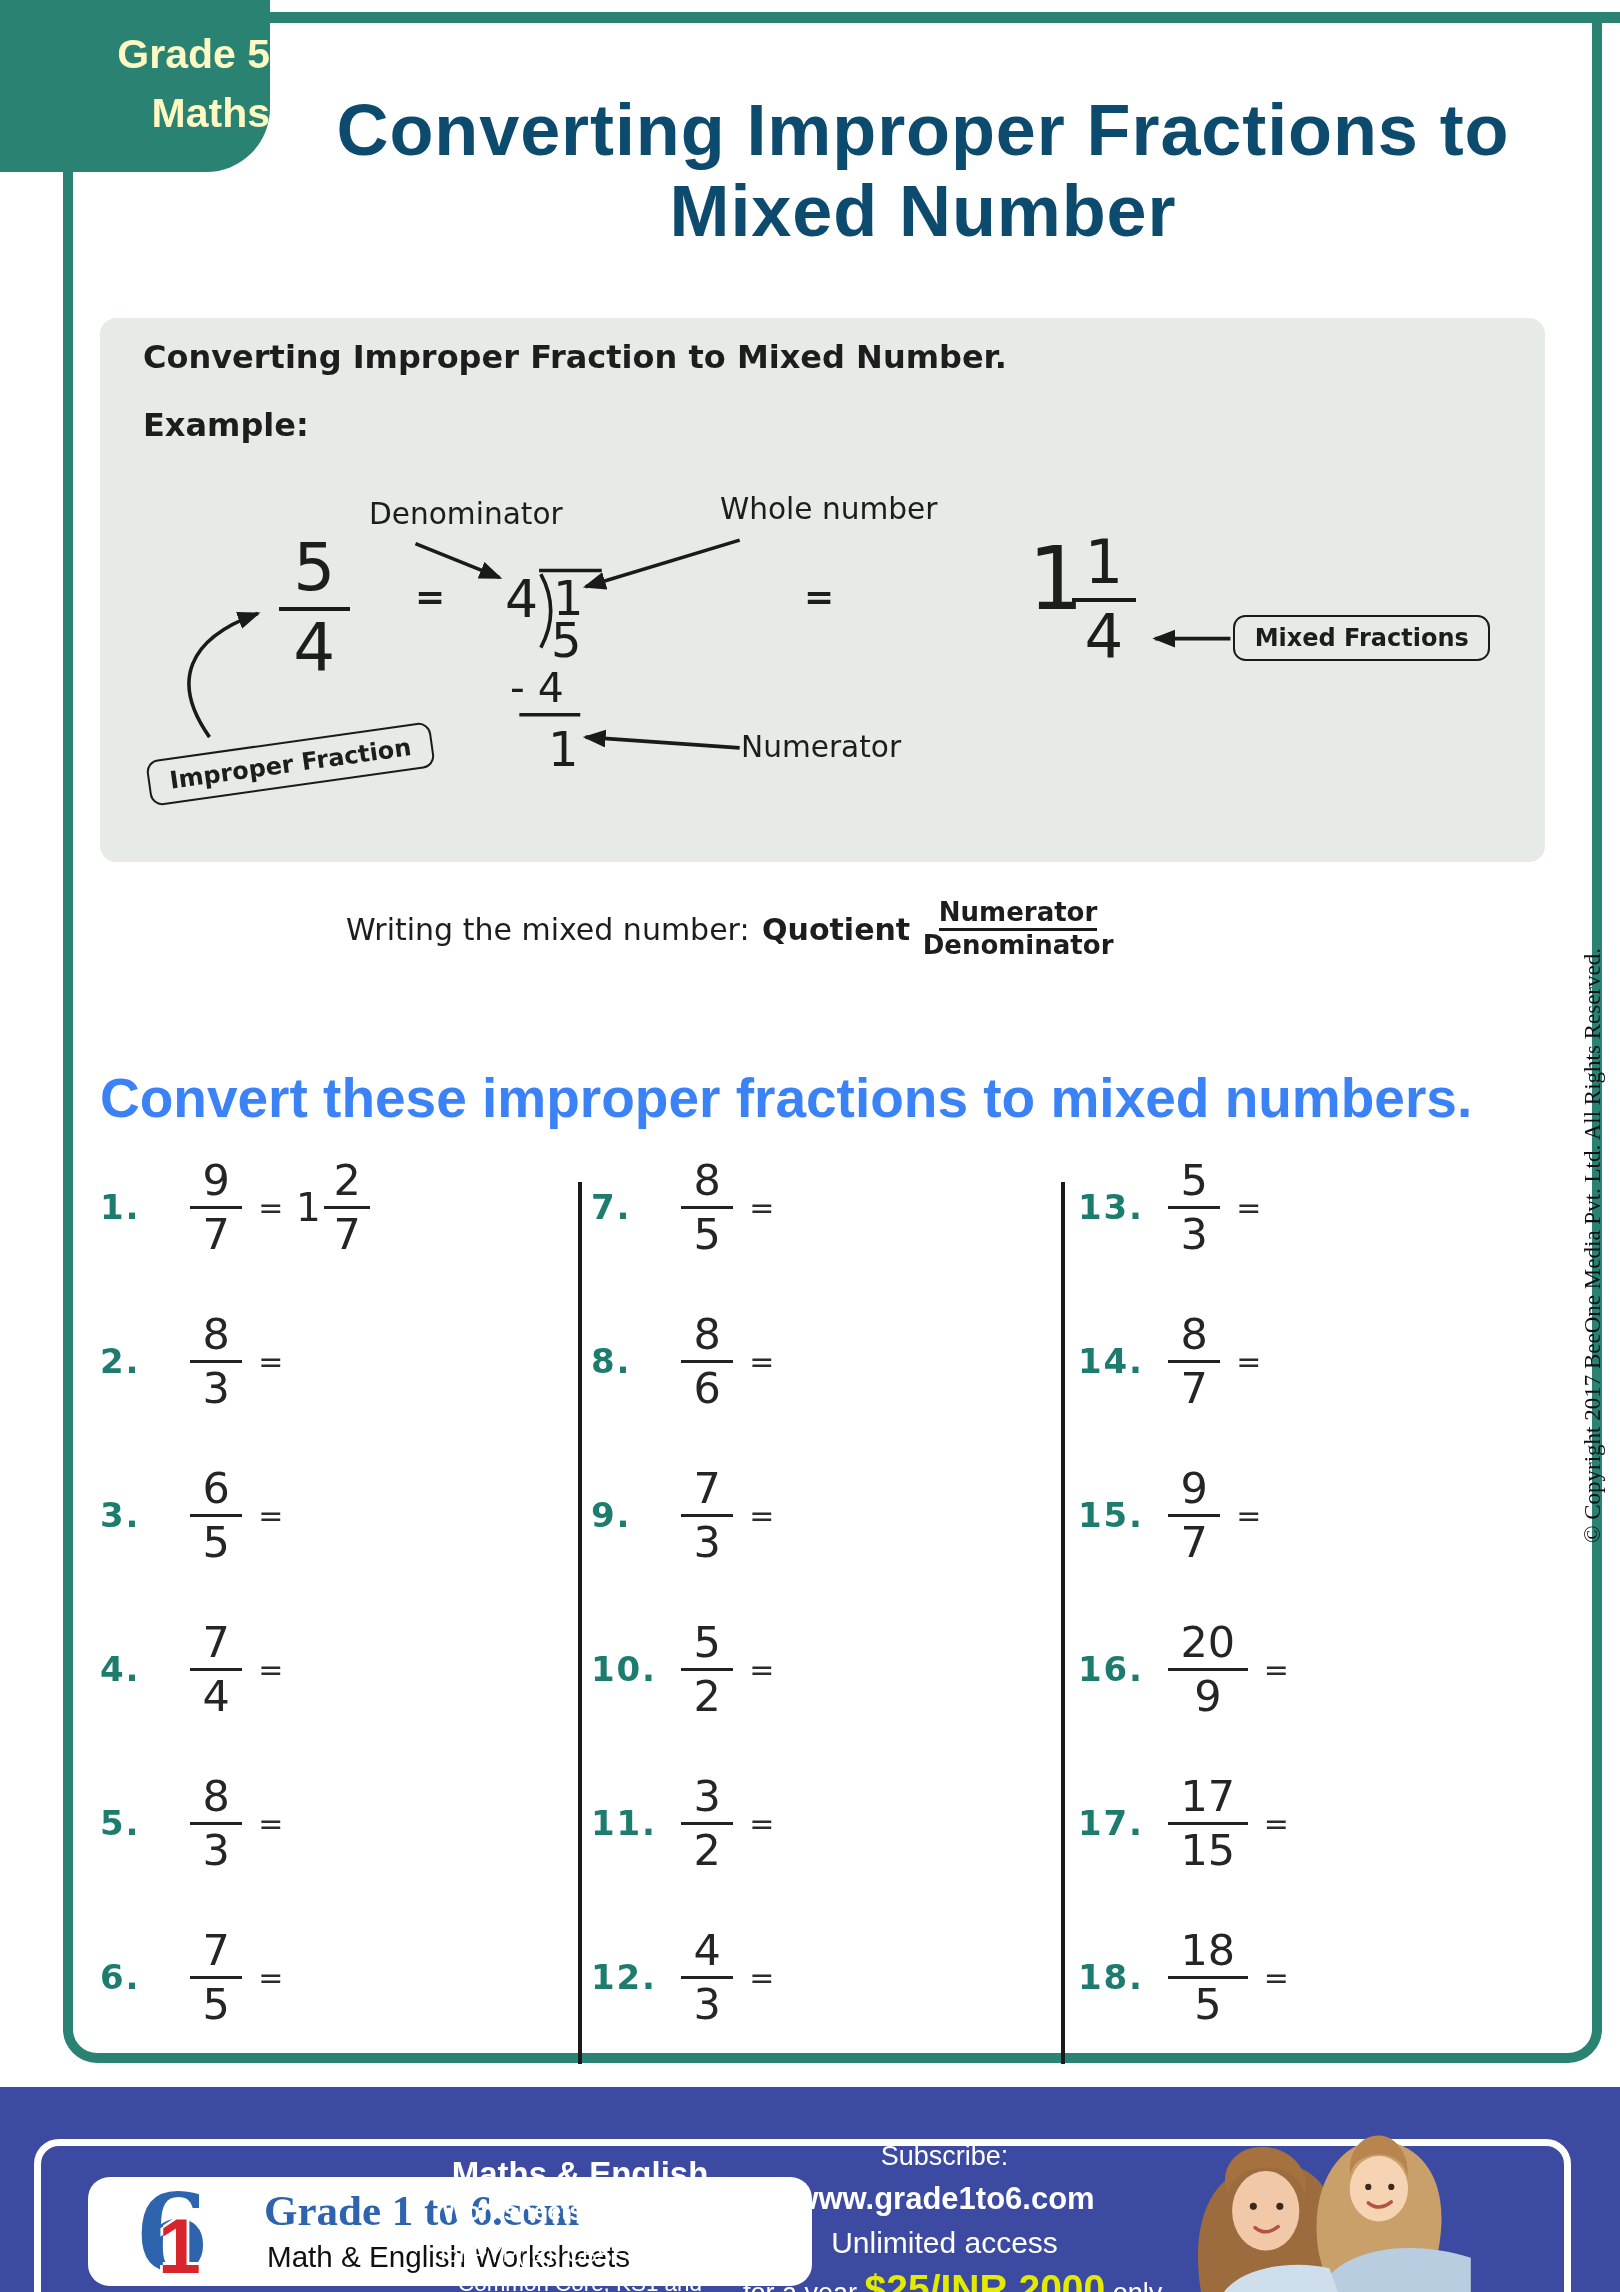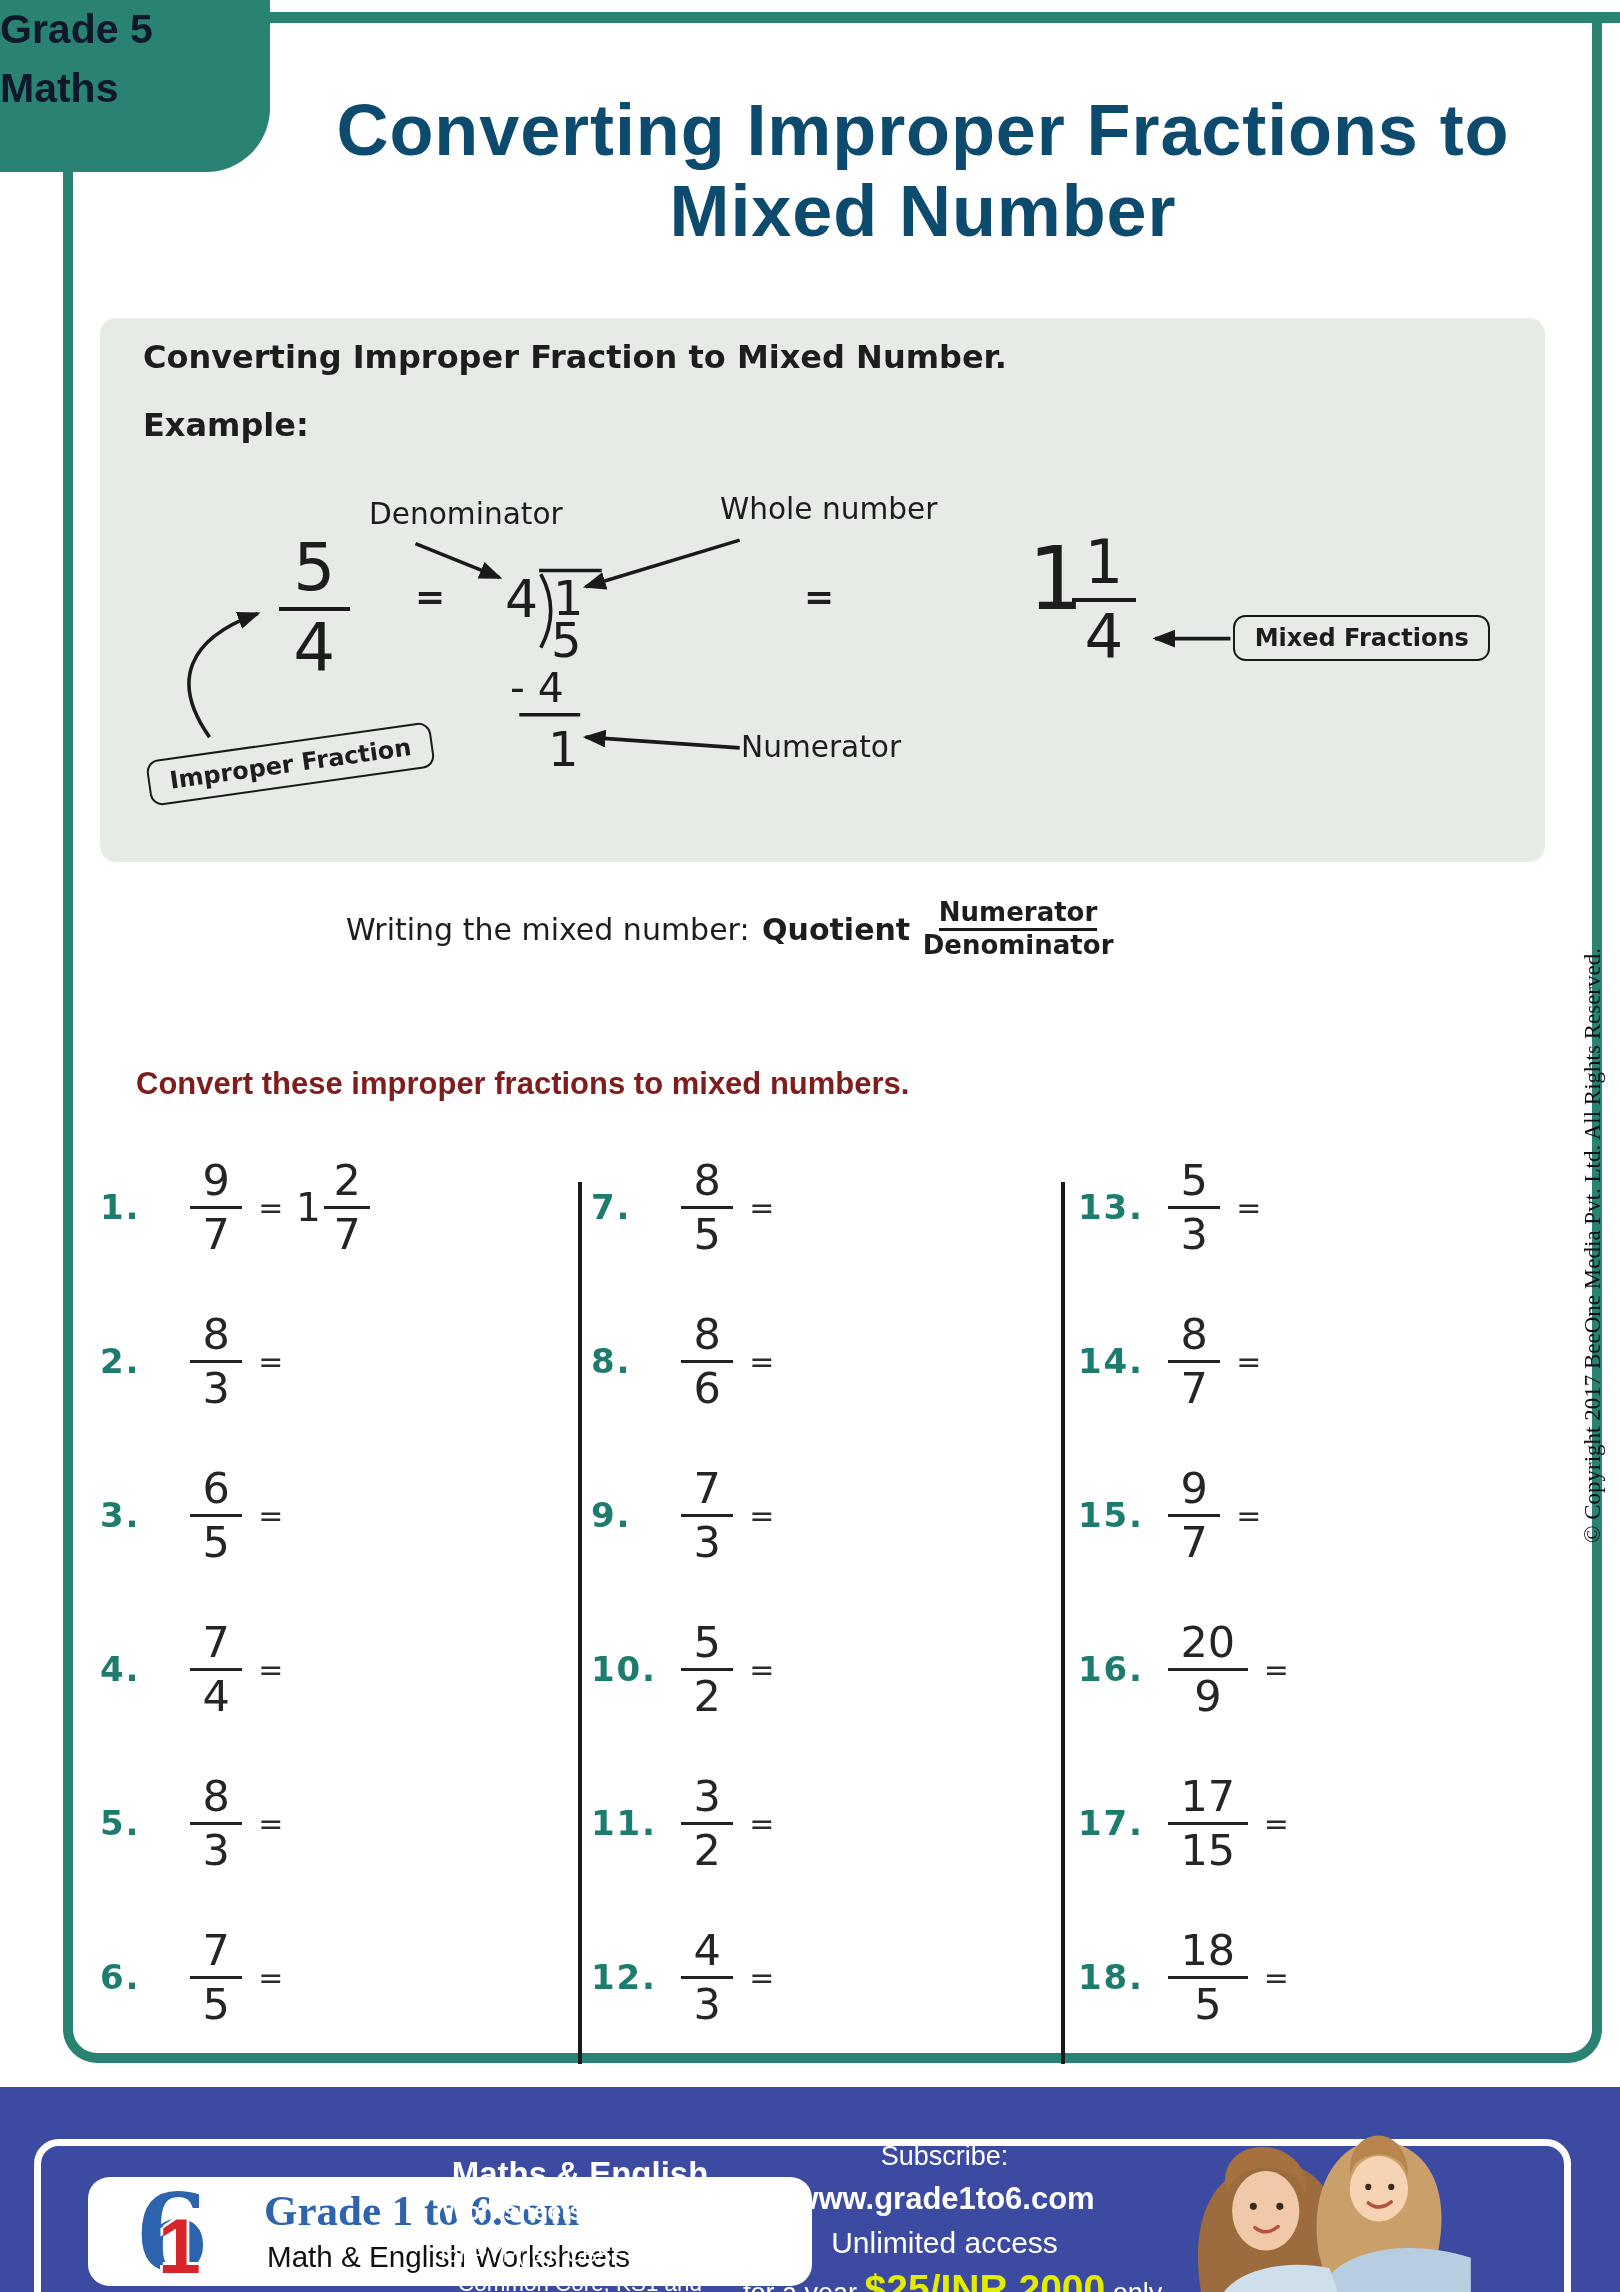--- a/index.html
+++ b/index.html
@@ -4,22 +4,22 @@
 <style>
   html,body{margin:0;padding:0;background:#ffffff;}
   #page{position:relative;width:1620px;height:2293px;background:#fff;overflow:hidden;
         font-family:"DejaVu Sans",sans-serif;color:var(--ink,#1d1d1d);}
 
   
   .top-bar{position:absolute;left:0;top:11.6px;width:1620px;height:11.6px;background:var(--teal,#2a8273);}
   .frame{position:absolute;left:63px;top:11.6px;width:1519px;height:2031px;
          border:10.7px solid var(--teal,#2a8273);border-radius:0 0 34px 34px;}
   .badge{position:absolute;left:0;top:0;width:270px;height:172px;background:var(--teal,#2a8273);
-         border-radius:0 0 64px 0;text-align:left;color:#0f172a;
-         font-family:"Liberation Sans",sans-serif;font-weight:bold;font-size:41px;line-height:1.45;box-sizing:border-box;}
+         border-radius:0 0 64px 0;text-align:right;color:#fef9c3;
+         font-family:"Liberation Sans",sans-serif;font-weight:bold;font-size:41px;line-height:1.45;padding-top:25px;box-sizing:border-box;}
 
   
   .title{position:absolute;left:278px;top:90px;width:1290px;text-align:center;
          font-family:"Liberation Sans",sans-serif;font-weight:bold;font-size:72px;line-height:1.12;color:#0c4a6e;letter-spacing:0.9px;}
 
   
   .example-box{position:absolute;left:100px;top:318px;width:1445px;height:544px;
                background:var(--box-bg,#e6ebe6);border-radius:16px;}
   .ex-abs{position:absolute;white-space:nowrap;}
   .ex-heading{left:43px;top:19.7px;font-size:32px;font-weight:bold;}
@@ -31,21 +31,21 @@
   .divnum{font-size:48px;}
   .callout-box{border:2.7px solid #1a1a1a;border-radius:12.5px;padding:7.2px 19.7px;font-size:24px;font-weight:bold;background:transparent;}
   .writing-line{position:absolute;left:246px;top:580px;display:flex;align-items:center;gap:12.5px;font-size:30px;}
   .writing-line .bold{font-weight:bold;}
   .txtfrac{display:inline-flex;flex-direction:column;align-items:center;font-size:26px;font-weight:bold;line-height:1.15;}
   .txtfrac .fnum{border-bottom:3.6px solid #1a1a1a;}
   .diagram-svg{position:absolute;left:0;top:0;width:1445px;height:703px;pointer-events:none;}
 
   
   .instruction{position:absolute;left:100px;top:1066px;font-family:"Liberation Sans",sans-serif;
-               font-weight:bold;font-size:31px;color:#7f1d1d;margin-left:36px;}
+               font-weight:bold;font-size:55px;color:#3b82f6;}
   .col{position:absolute;top:1130px;width:466px;display:flex;flex-direction:column;}
   #col1{left:100px;} #col2{left:591px;} #col3{left:1078px;}
   .divider{position:absolute;top:1182px;width:3.6px;height:882px;background:#1a1a1a;}
   #divider1{left:578px;} #divider2{left:1061px;}
   .prob-row{height:154px;display:flex;align-items:center;}
   .prob-num{min-width:72px;font-size:34px;font-weight:bold;color:var(--teal-dark,#1d7c6e);letter-spacing:1.8px;}
   .frac{display:inline-flex;flex-direction:column;align-items:center;margin-left:18px;font-size:43px;line-height:1.12;color:#252525;}
   .frac .fnum{border-bottom:3.6px solid #222;padding:0 12.5px 1.8px;}
   .frac .fden{padding-top:1.8px;}
   .prob-eq{margin-left:16px;font-size:30px;color:#2b2b2b;}

